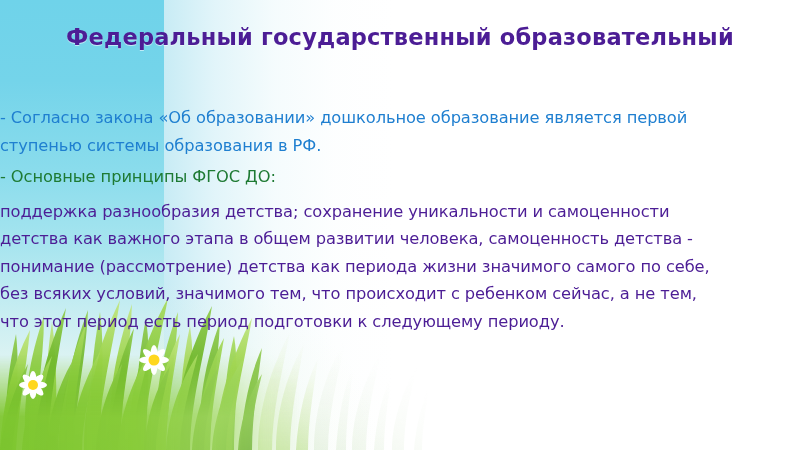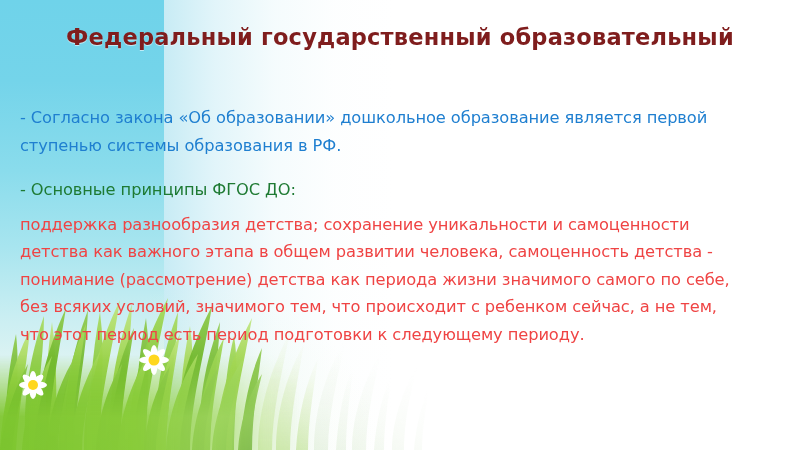--- a/index.html
+++ b/index.html
@@ -112,45 +112,45 @@
     transform: translate(-50%, -50%);
   }
 
   
   .title {
     position: absolute;
     left: 40px;
     top: 22px;
     width: 720px;
     text-align: center;
-    color: #7f1d1d;
+    color: #4c1d95;
     font-family: "DejaVu Sans", sans-serif;
     font-weight: bold;
     font-size: 22.5px;
     line-height: 31px;
     letter-spacing: 0.2px;
     text-shadow: 0 1px 0 rgba(255,255,255,0.55);
   }
   .body-block {
     position: absolute;
-    left: 20px;
+    left: 0;
     top: 104px;
     width: 712px;
   }
   .para {
     margin: 0;
     font-family: "DejaVu Sans", sans-serif;
     font-size: 16.3px;
     line-height: 27.5px;
     color: #1f7fd0;
     letter-spacing: -0.1px;
   }
   .para.p-law    { color: #1f7fd0; }
-  .para.p-princ  { color: #1e7a33; margin-top: 17px; }
-  .para.p-body   { color: #ef4444; margin-top: 7px; }
+  .para.p-princ  { color: #1e7a33; margin-top: 4px; }
+  .para.p-body   { color: #4c1d95; margin-top: 7px; }
 </style>
 </head>
 <body>
 
 <div id="slide">
 
   <div class="bg-white"></div>
   <div class="bg-cyan-band"></div>
   <div class="bg-cyan-feather"></div>
   <div class="bg-green-haze"></div>

